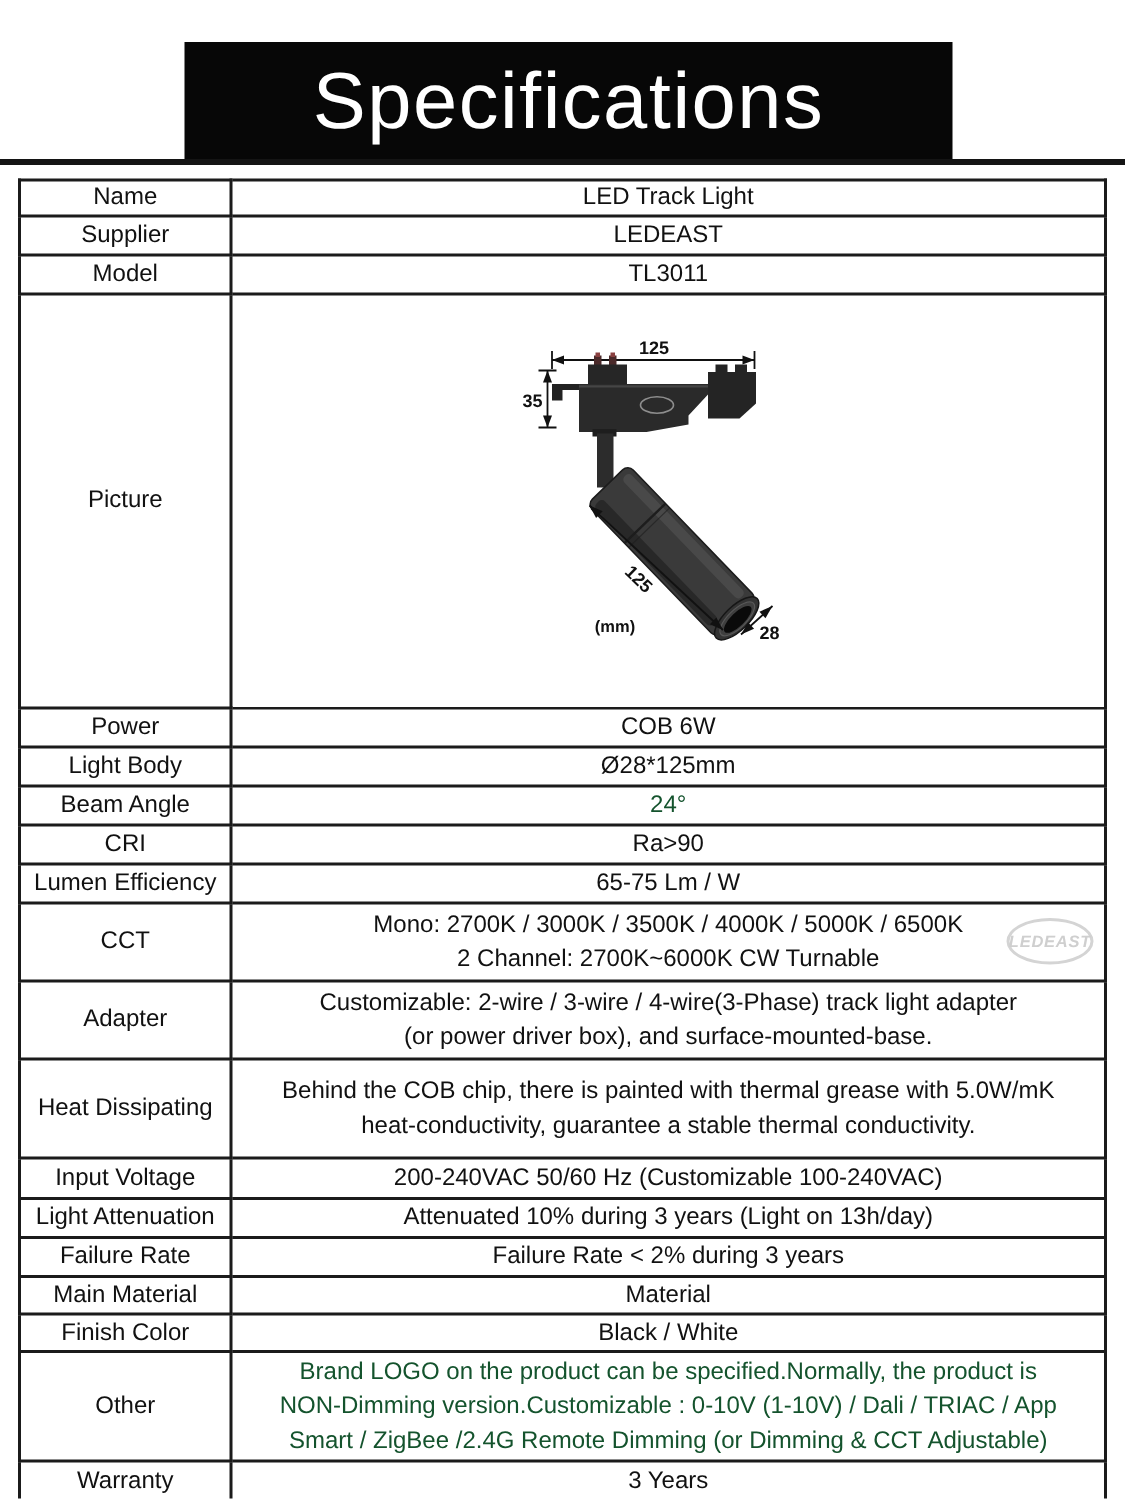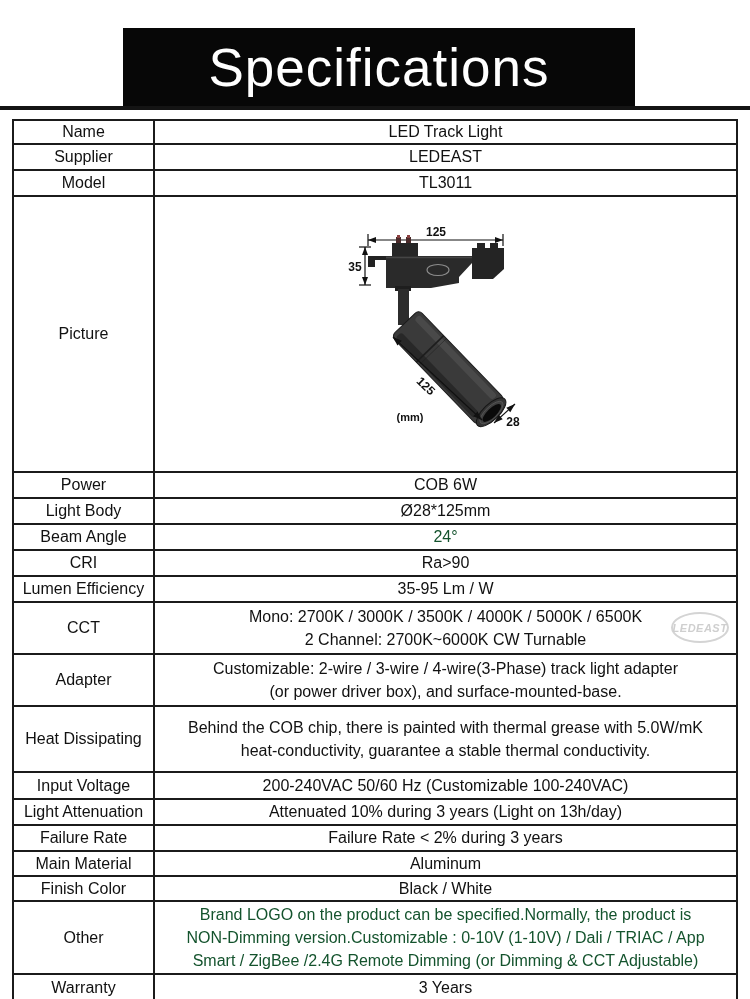--- a/index.html
+++ b/index.html
@@ -138,21 +138,21 @@
     <tr class="r-sm">
       <td class="lbl">Beam Angle</td>
       <td class="val text-blue">24°</td>
     </tr>
     <tr class="r-sm">
       <td class="lbl">CRI</td>
       <td class="val">Ra&gt;90</td>
     </tr>
     <tr class="r-sm">
       <td class="lbl">Lumen Efficiency</td>
-      <td class="val">35-95 Lm / W</td>
+      <td class="val">65-75 Lm / W</td>
     </tr>
 
     <tr class="r-md">
       <td class="lbl">CCT</td>
       <td class="val">
         <div class="ln">Mono: 2700K / 3000K / 3500K / 4000K / 5000K / 6500K</div>
         <div class="ln">2 Channel: 2700K~6000K CW Turnable</div>
       </td>
     </tr>
     <tr class="r-md">
@@ -177,21 +177,21 @@
     <tr class="r-sm">
       <td class="lbl">Light Attenuation</td>
       <td class="val">Attenuated 10% during 3 years (Light on 13h/day)</td>
     </tr>
     <tr class="r-sm">
       <td class="lbl">Failure Rate</td>
       <td class="val">Failure Rate &lt; 2% during 3 years</td>
     </tr>
     <tr class="r-sm" style="height:25px">
       <td class="lbl">Main Material</td>
-      <td class="val">Aluminum</td>
+      <td class="val">Material</td>
     </tr>
     <tr class="r-sm" style="height:25px">
       <td class="lbl">Finish Color</td>
       <td class="val">Black / White</td>
     </tr>
 
     <tr class="r-oth">
       <td class="lbl">Other</td>
       <td class="val text-blue">
         <div class="ln">Brand LOGO on the product can be specified.Normally, the product is</div>

